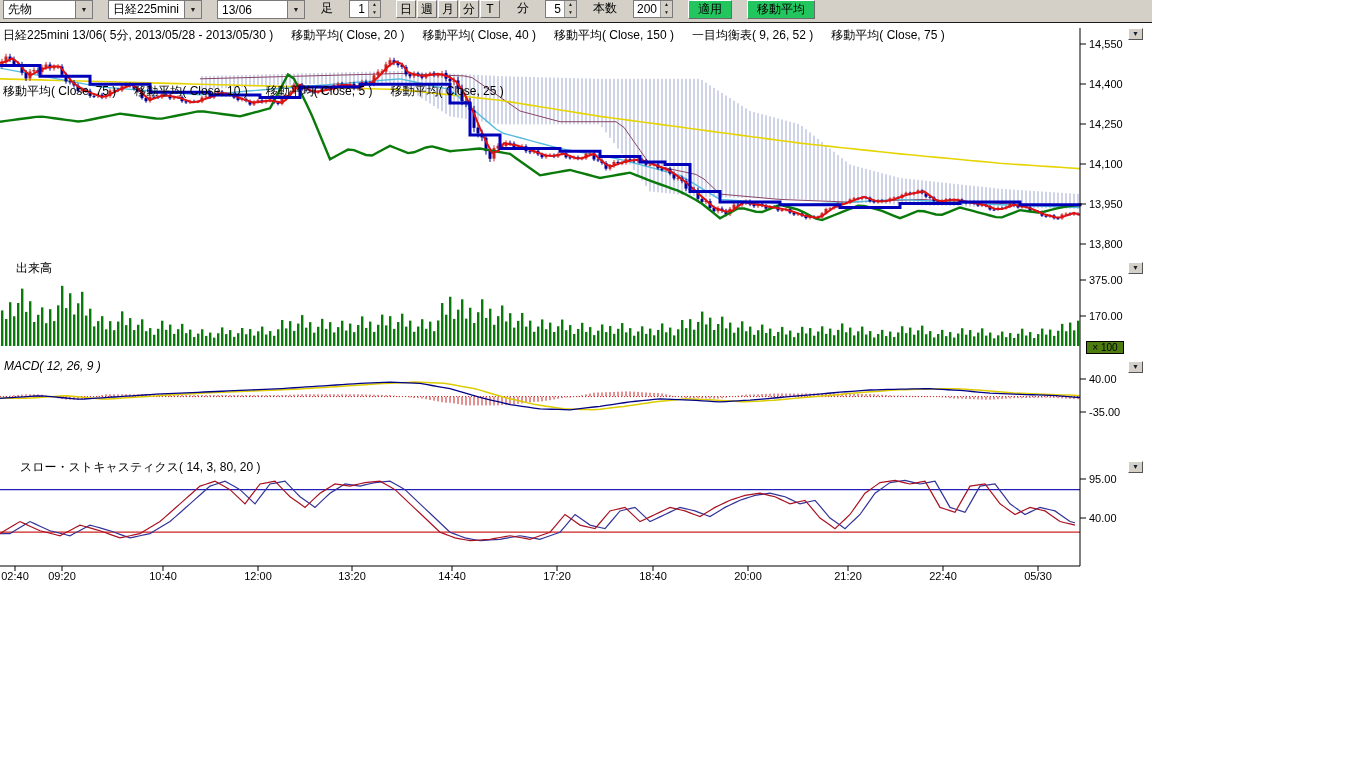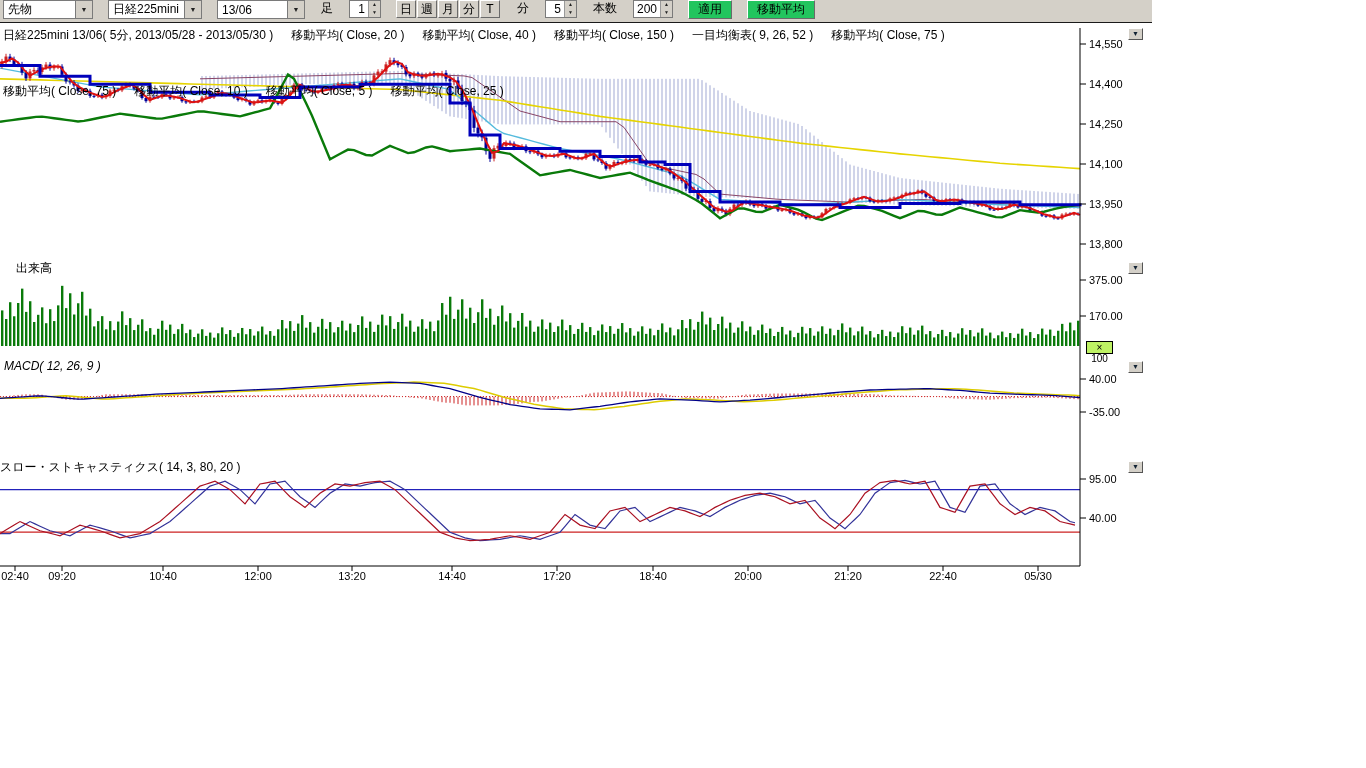--- a/index.html
+++ b/index.html
@@ -18,22 +18,22 @@
   .spin .ud{display:flex;flex-direction:column;width:11px;border-left:1px solid #999;}
   .spin .ud div{flex:1;background:#d4d0c8;font-size:5px;line-height:7px;text-align:center;color:#222;}
   .pbtn{width:20px;height:18px;background:#d4d0c8;border:1px solid;border-color:#fff #6a6a6a #6a6a6a #fff;
     font-size:12px;display:inline-flex;align-items:center;justify-content:center;margin-right:1px;box-sizing:border-box;}
   .btn{height:19px;background:#22c55e;border:1px solid;border-color:#fff #6a6a6a #6a6a6a #fff;
     font-size:12px;padding:0 9px;display:inline-flex;align-items:center;box-sizing:border-box;white-space:nowrap;}
   .ovl{position:absolute;font-size:12px;color:#000;white-space:nowrap;}
   .ovl span{margin-right:18px;}
   .axis-drop{position:absolute;width:15px;height:12px;background:#d4d0c8;border:1px solid;
     border-color:#fff #555 #555 #fff;font-size:7px;line-height:10px;text-align:center;color:#123;box-sizing:border-box;}
-  .mult-box{position:absolute;left:1086px;top:341px;width:27px;height:13px;border:1px solid #000;
-    background:#bef264;font-size:10px;line-height:11px;text-align:center;box-sizing:border-box;}
+  .mult-box{position:absolute;left:1086px;top:341px;width:38px;height:13px;border:1px solid #000;
+    background:#4d7c0f;font-size:10px;line-height:11px;text-align:center;box-sizing:border-box;}
   svg text{font-family:"Liberation Sans",sans-serif;}
 </style>
 </head>
 <body>
 
 <div class="screen">
 
   <svg id="chart-svg" style="position:absolute;left:0;top:0;" width="1366" height="768">
       <line x1="202" y1="76.10639999999981" x2="202" y2="89.45280000000011" stroke="#4455aa" stroke-opacity="0.5" stroke-width="1"></line>
       <line x1="206" y1="75.9991999999999" x2="206" y2="89.23839999999981" stroke="#4455aa" stroke-opacity="0.5" stroke-width="1"></line>
@@ -1451,21 +1451,21 @@
 
     <button class="btn">適用</button>
     <button class="btn">移動平均</button>
   </div>
 
   <div class="ovl" id="legend1" style="left:3px;top:27px;"><span>日経225mini 13/06( 5分, 2013/05/28 - 2013/05/30 )</span><span>移動平均( Close, 20 )</span><span>移動平均( Close, 40 )</span><span>移動平均( Close, 150 )</span><span>一目均衡表( 9, 26, 52 )</span><span>移動平均( Close, 75 )</span></div>
   <div class="ovl" id="legend2" style="left:3px;top:41px;margin-top:42px;"><span>移動平均( Close, 75 )</span><span>移動平均( Close, 10 )</span><span>移動平均( Close, 5 )</span><span>移動平均( Close, 25 )</span></div>
 
   <div class="ovl" style="left:16px;top:260px;">出来高</div>
   <div class="ovl" style="left:4px;top:359px;font-style:italic;">MACD( 12, 26, 9 )</div>
-  <div class="ovl" style="left:0;top:459px;">スロー・ストキャスティクス( 14, 3, 80, 20 )</div>
+  <div class="ovl" style="left:20px;top:459px;">スロー・ストキャスティクス( 14, 3, 80, 20 )</div>
 
   <div class="mult-box">× 100</div>
 
 <div class="axis-drop" style="left: 1128px; top: 28px;">▼</div>
     <div class="axis-drop" style="left: 1128px; top: 262px;">▼</div>
     <div class="axis-drop" style="left: 1128px; top: 361px;">▼</div>
     <div class="axis-drop" style="left: 1128px; top: 461px;">▼</div>
   </div>
 
 </body></html>

